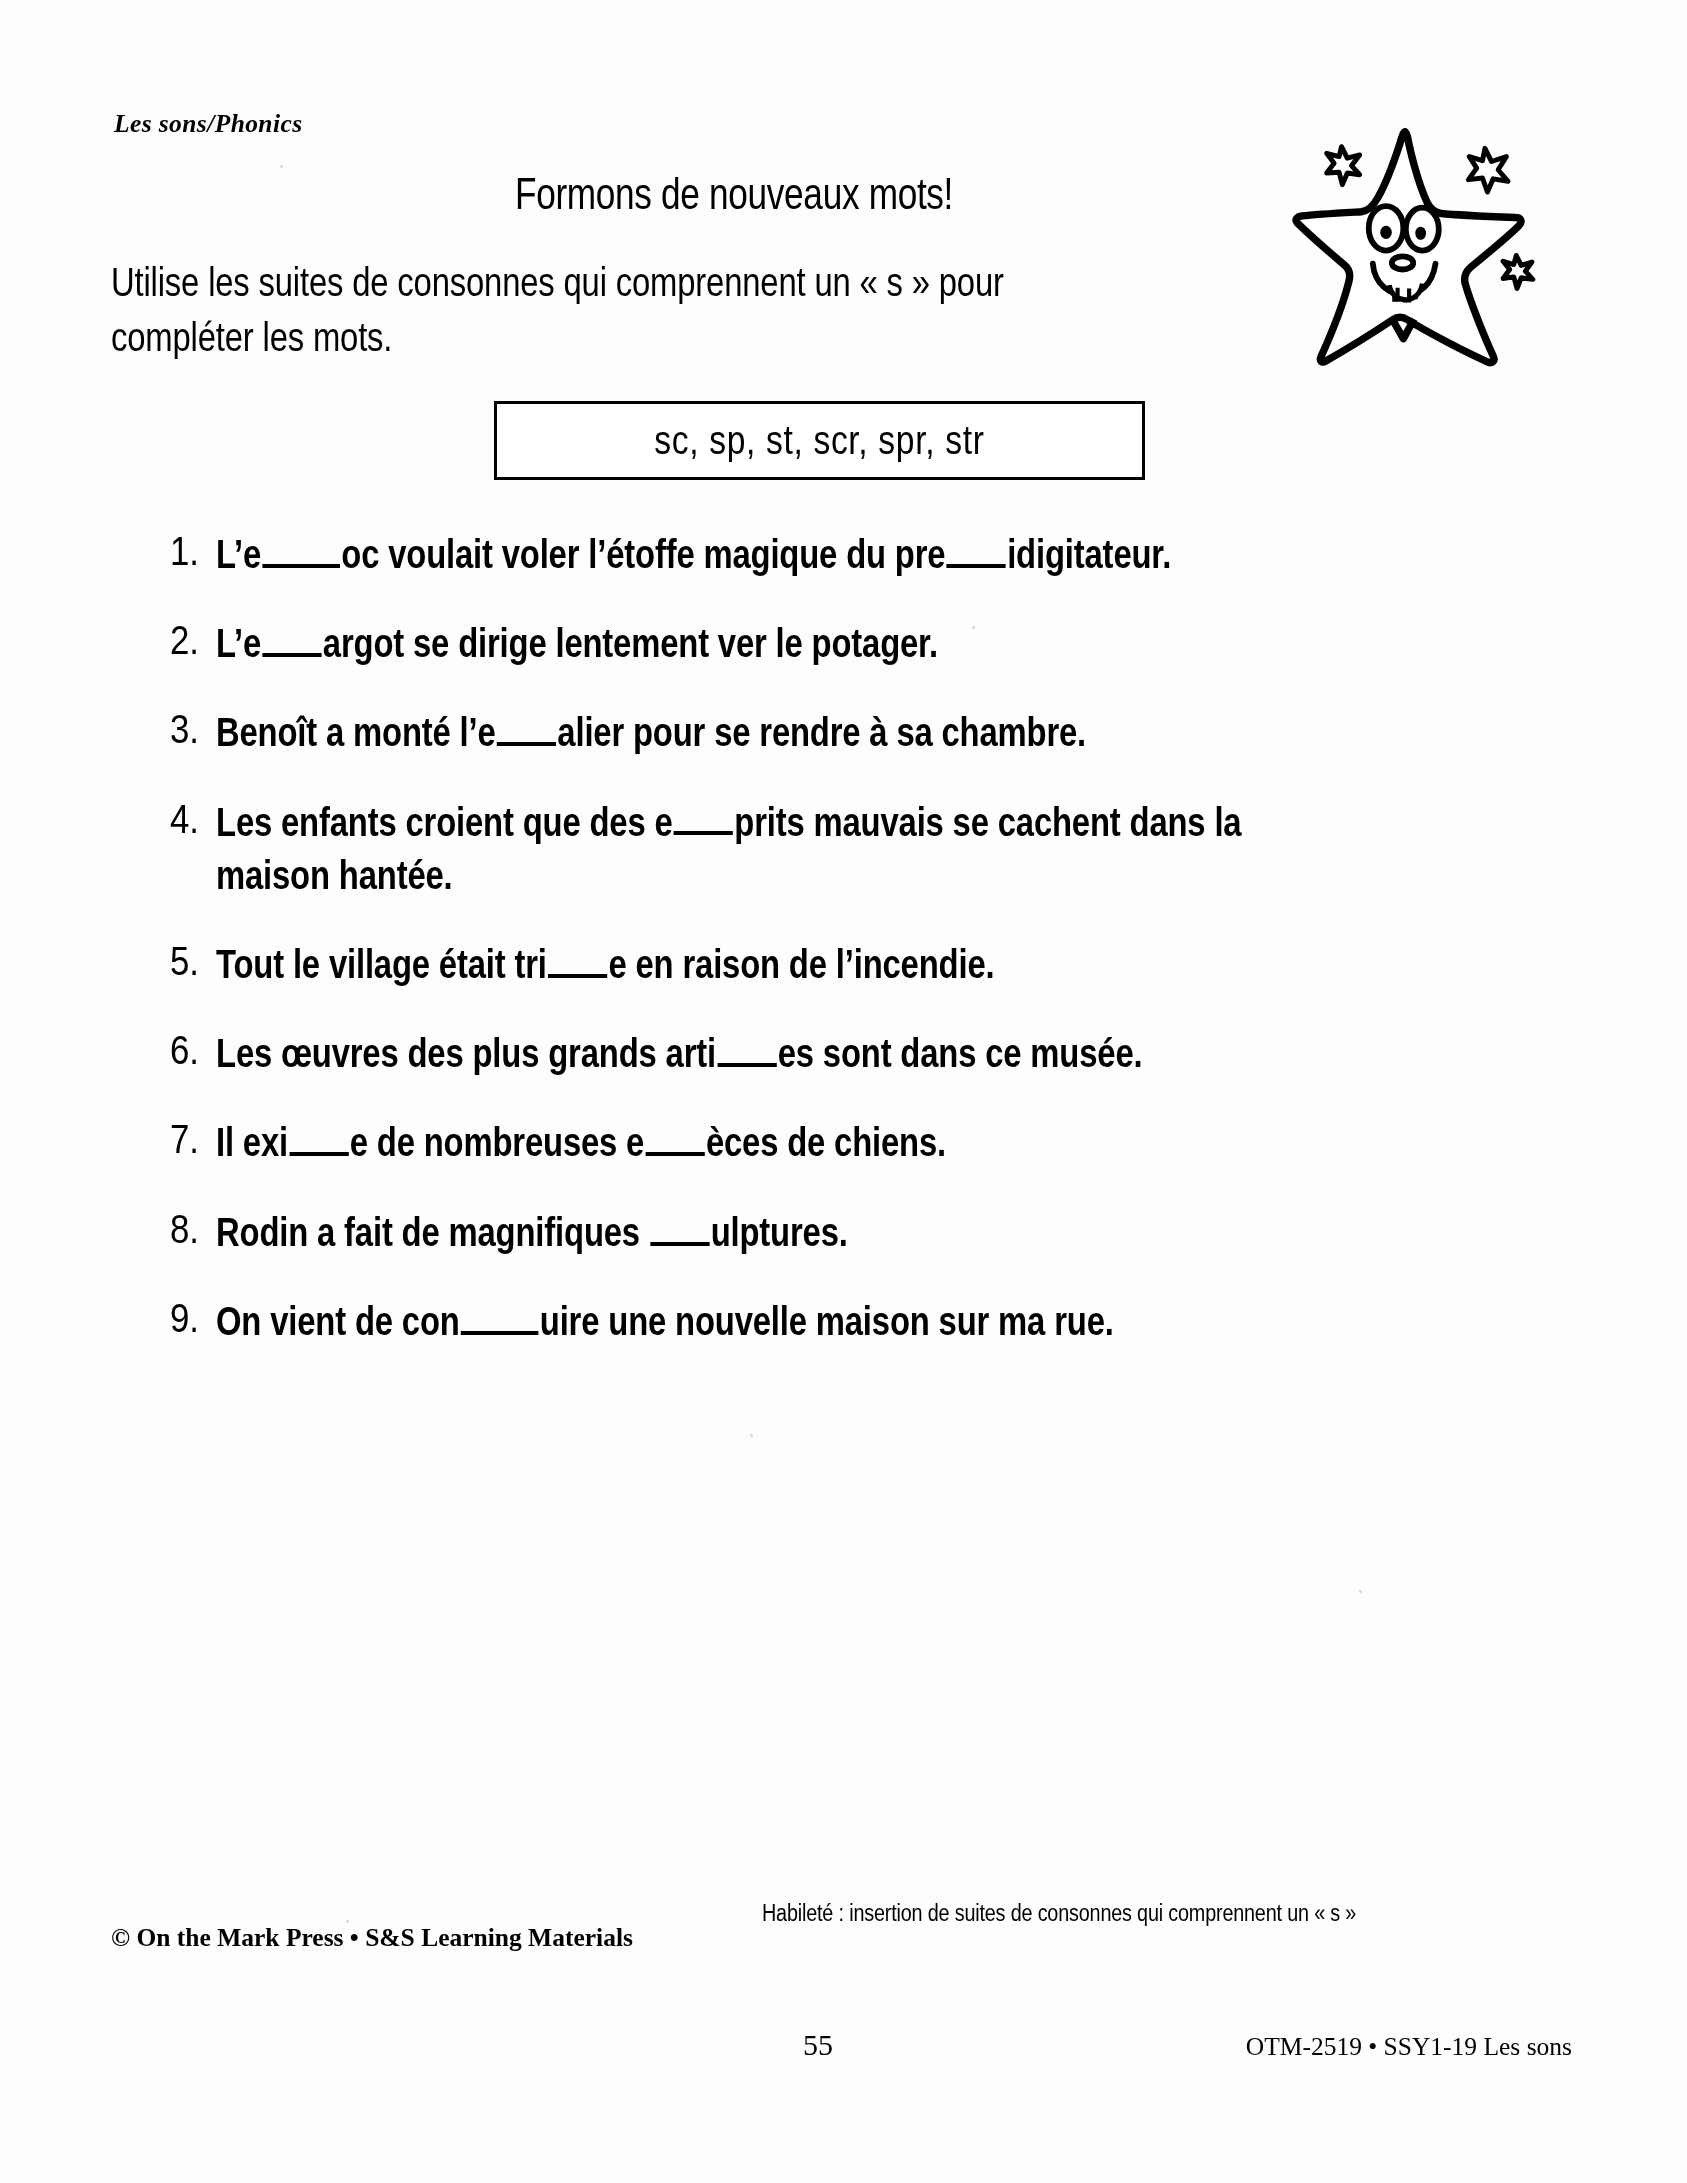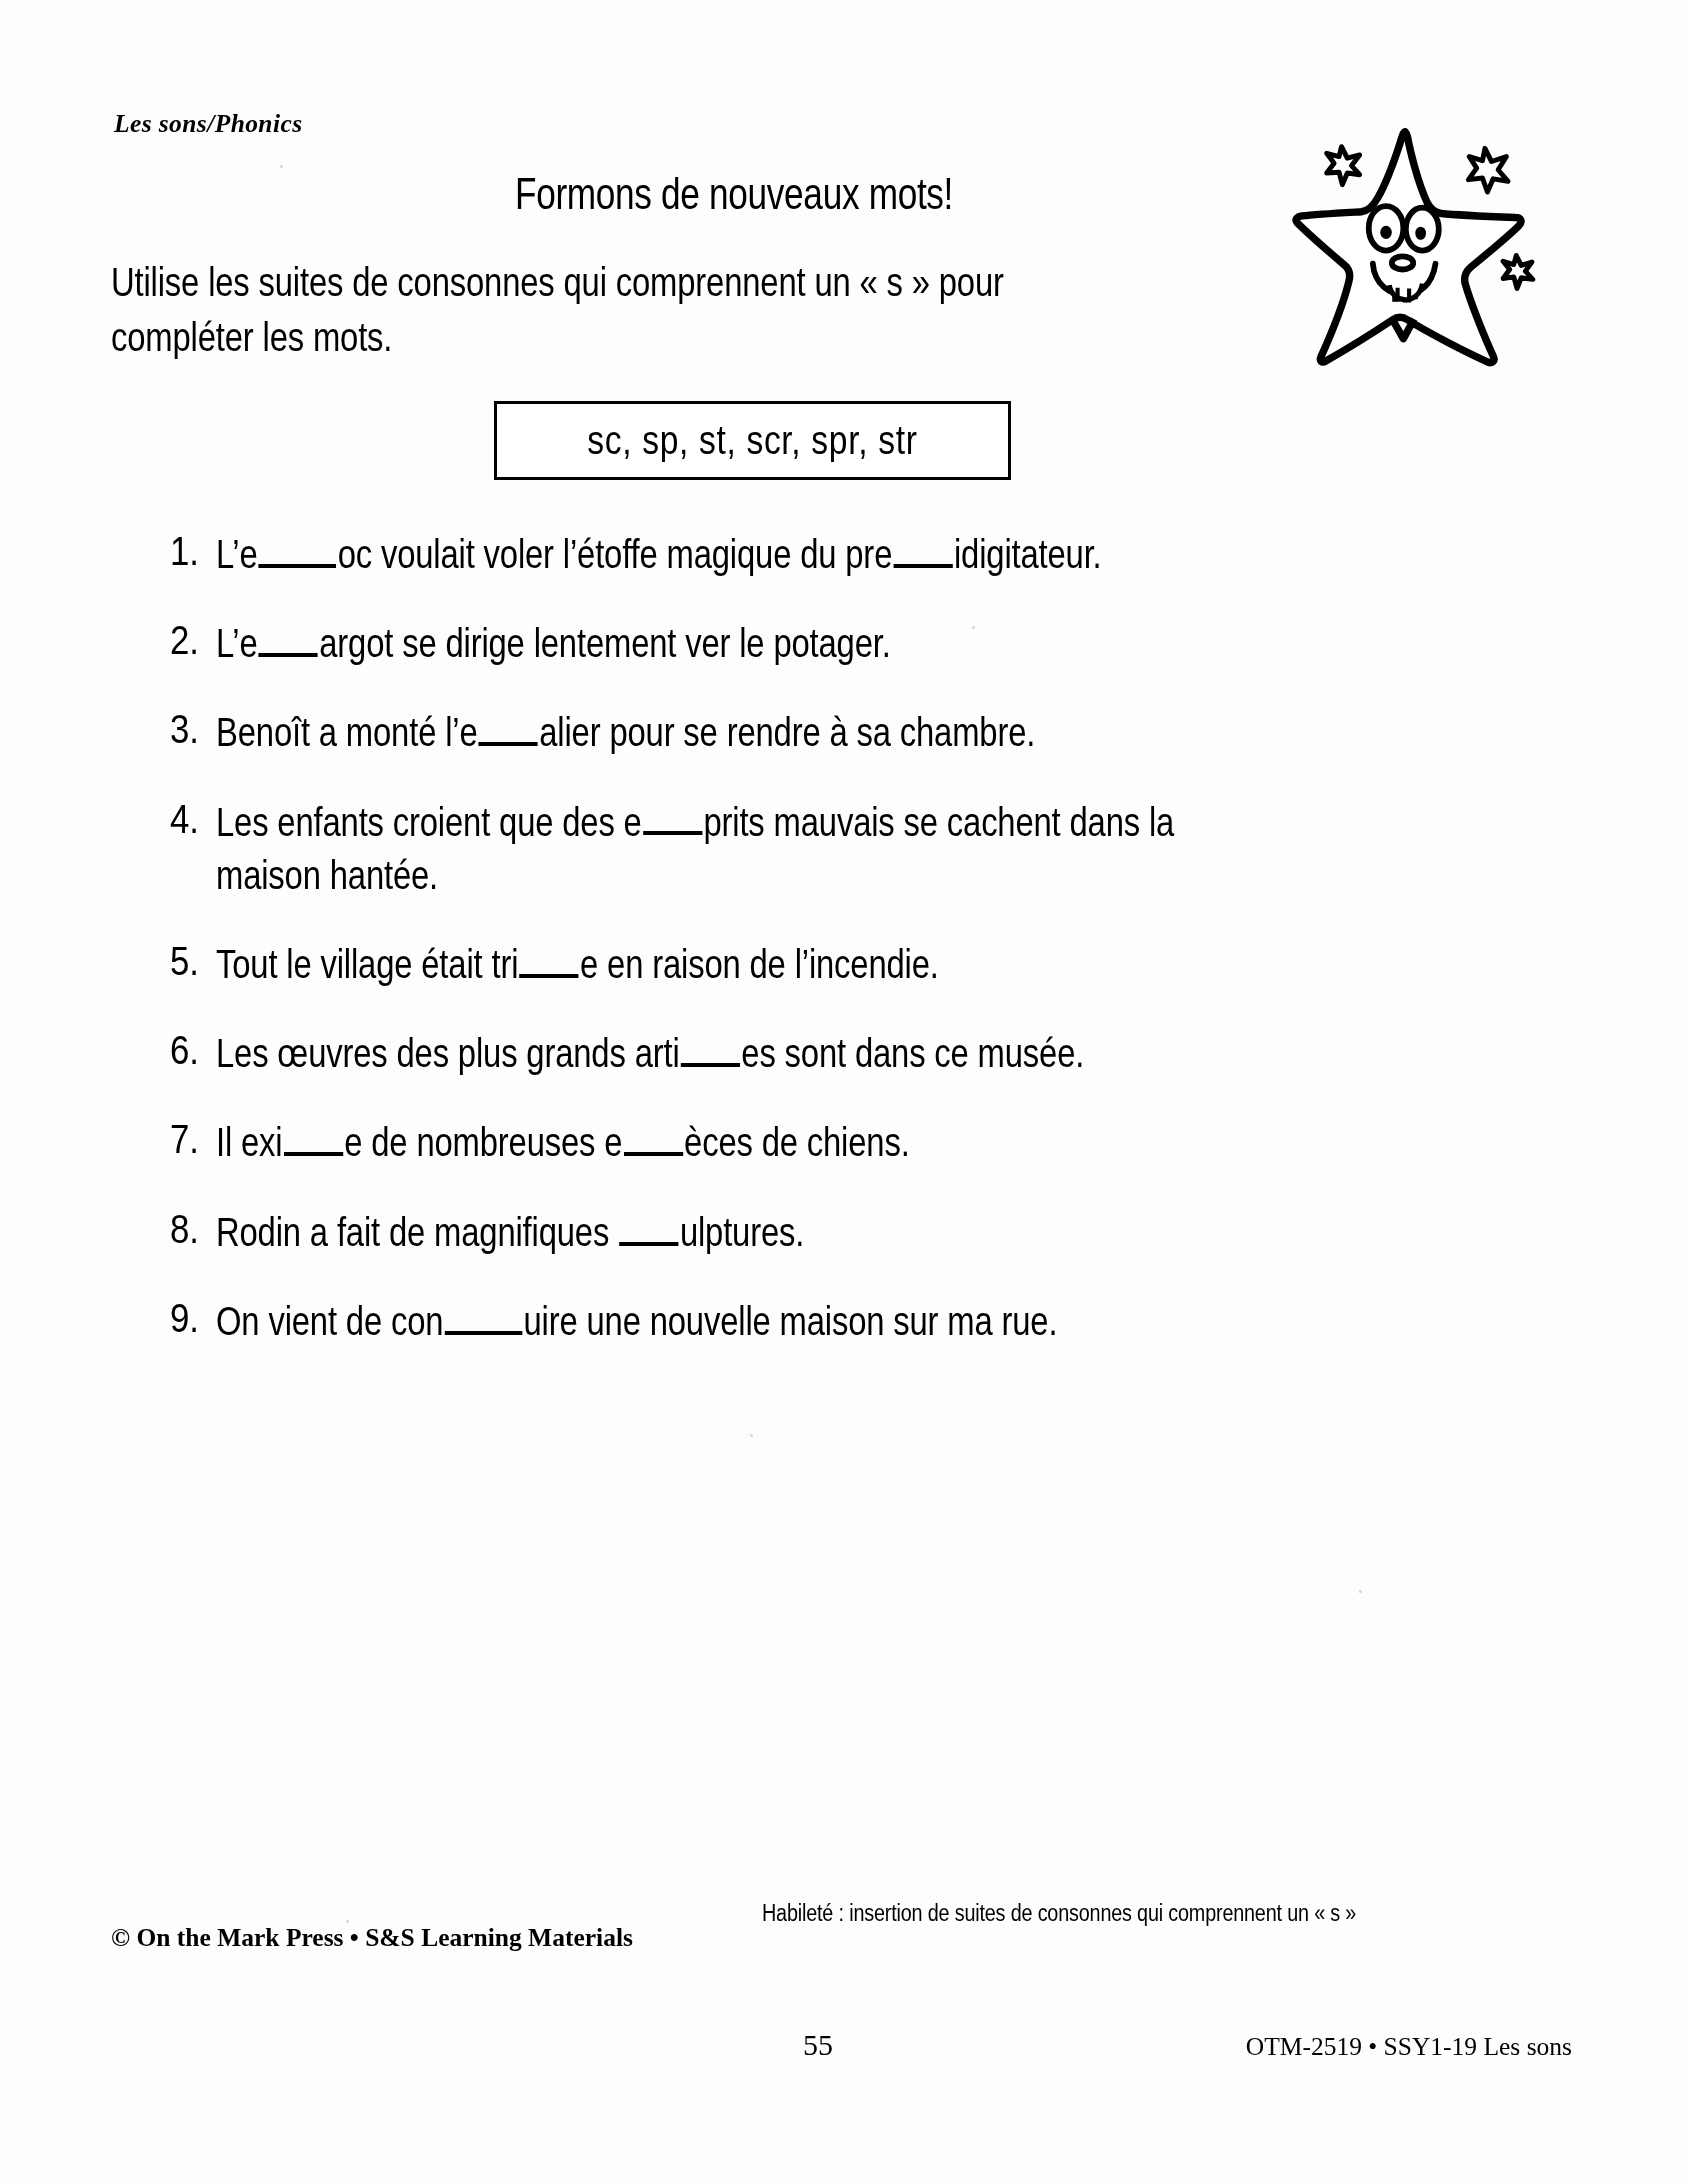--- a/index.html
+++ b/index.html
@@ -70,21 +70,21 @@
     top: 107px;
     width: 272px;
     height: 264px;
   }
 
   
   .wordbank-box {
     position: absolute;
     left: 494px;
     top: 401px;
-    width: 517px;
+    width: 651px;
     height: 79px;
     border: 3.3px solid #000;
     box-sizing: border-box;
     background: #fff;
   }
   .wordbank-text {
     position: absolute;
     left: 0;
     top: 0;
     width: 100%;
@@ -123,20 +123,21 @@
     padding-right: 20px;
     box-sizing: border-box;
     transform: scaleX(0.85);
     transform-origin: right top;
   }
   .q-body {
     flex: 1 1 auto;
     font-size: 41px;
     line-height: 1.30;
     letter-spacing: -0.2px;
+    font-weight: bold;
   }
   .q-body .qline {
     display: block;
     transform: scaleX(0.80);
     transform-origin: left top;
     white-space: nowrap;
   }
   .blank {
     display: inline-block;
     border-bottom: 4.1px solid #000;

